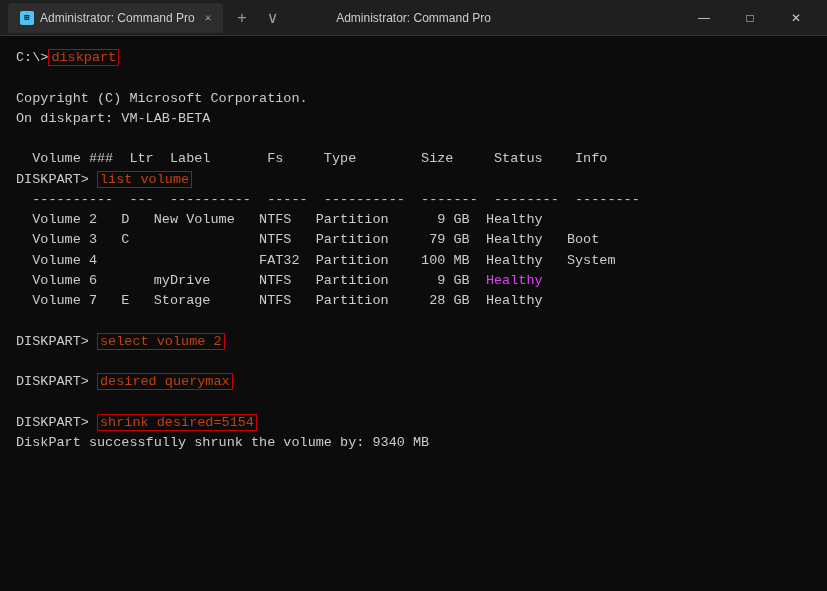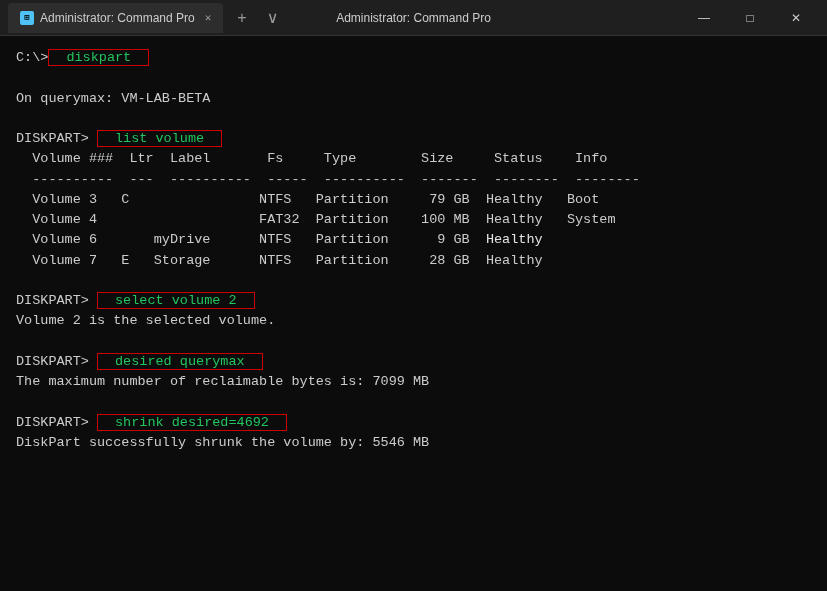--- a/index.html
+++ b/index.html
@@ -94,22 +94,22 @@
       color: #cccccc;
       font-size: 13.5px;
       line-height: 1.5;
       padding: 12px 16px;
       height: calc(591px - 36px);
       overflow: hidden;
     }
     .cmd-highlight {
       background: transparent;
       border: 1.5px solid #cc0000;
-      padding: 0 17px;
-      color: #22c55e;
+      padding: 0 2px;
+      color: #c2410c;
     }
     .line {
       white-space: pre;
     }
     .prompt {
       color: #cccccc;
     }
     @keyframes blink {
       50% { opacity: 0; }
     }
@@ -131,35 +131,35 @@
   <div class="title-bar-controls">
     <div class="title-btn">—</div>
     <div class="title-btn">□</div>
     <div class="title-btn close">✕</div>
   </div>
 </div>
 
 <div class="terminal">
   <div class="line"><span class="prompt">C:\&gt;</span><span class="cmd-highlight">diskpart</span></div>
   <div class="line">&nbsp;</div>
-  <div class="line">On querymax: VM-LAB-BETA</div>
+  <div class="line">Copyright (C) Microsoft Corporation.</div>
+  <div class="line">On diskpart: VM-LAB-BETA</div>
   <div class="line">&nbsp;</div>
+  <div class="line">  Volume ###  Ltr  Label       Fs     Type        Size     Status    Info</div>
   <div class="line"><span class="prompt">DISKPART&gt; </span><span class="cmd-highlight">list volume</span></div>
-  <div class="line">  Volume ###  Ltr  Label       Fs     Type        Size     Status    Info</div>
   <div class="line">  ----------  ---  ----------  -----  ----------  -------  --------  --------</div>
 
+  <div class="line">  Volume 2   D   New Volume   NTFS   Partition      9 GB  Healthy</div>
   <div class="line">  Volume 3   C                NTFS   Partition     79 GB  Healthy   Boot</div>
   <div class="line">  Volume 4                    FAT32  Partition    100 MB  Healthy   System</div>
-  <div class="line">  Volume 6       myDrive      NTFS   Partition      9 GB  <span style="color:#e5e5e5">Healthy</span></div>
+  <div class="line">  Volume 6       myDrive      NTFS   Partition      9 GB  <span style="color:#d946ef">Healthy</span></div>
   <div class="line">  Volume 7   E   Storage      NTFS   Partition     28 GB  Healthy</div>
 
   <div class="line">&nbsp;</div>
   <div class="line"><span class="prompt">DISKPART&gt; </span><span class="cmd-highlight">select volume 2</span></div>
-  <div class="line">Volume 2 is the selected volume.</div>
   <div class="line">&nbsp;</div>
   <div class="line"><span class="prompt">DISKPART&gt; </span><span class="cmd-highlight">desired querymax</span></div>
-  <div class="line">The maximum number of reclaimable bytes is: 7099 MB</div>
   <div class="line">&nbsp;</div>
-  <div class="line"><span class="prompt">DISKPART&gt; </span><span class="cmd-highlight">shrink desired=4692</span></div>
-  <div class="line">DiskPart successfully shrunk the volume by: 5546 MB</div>
+  <div class="line"><span class="prompt">DISKPART&gt; </span><span class="cmd-highlight">shrink desired=5154</span></div>
+  <div class="line">DiskPart successfully shrunk the volume by: 9340 MB</div>
   <div class="line">&nbsp;</div>
 
 </div>
 
 </body></html>

